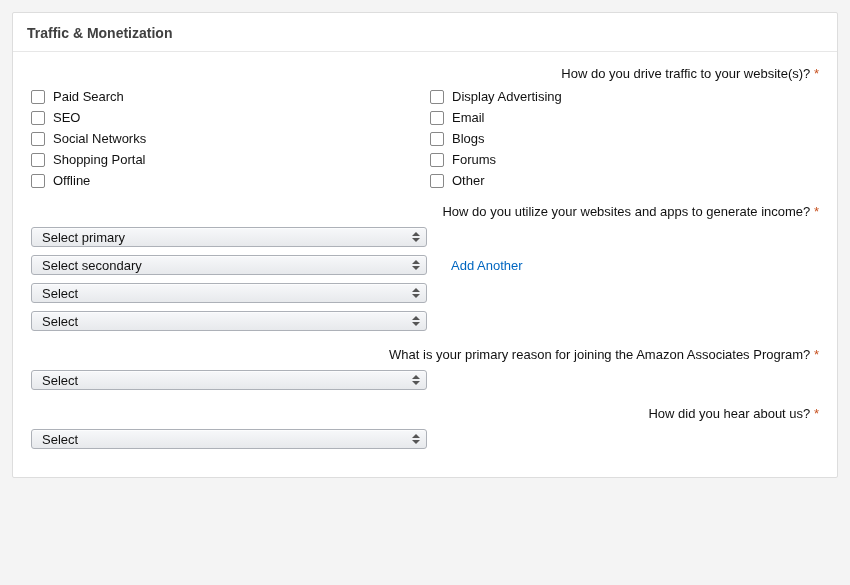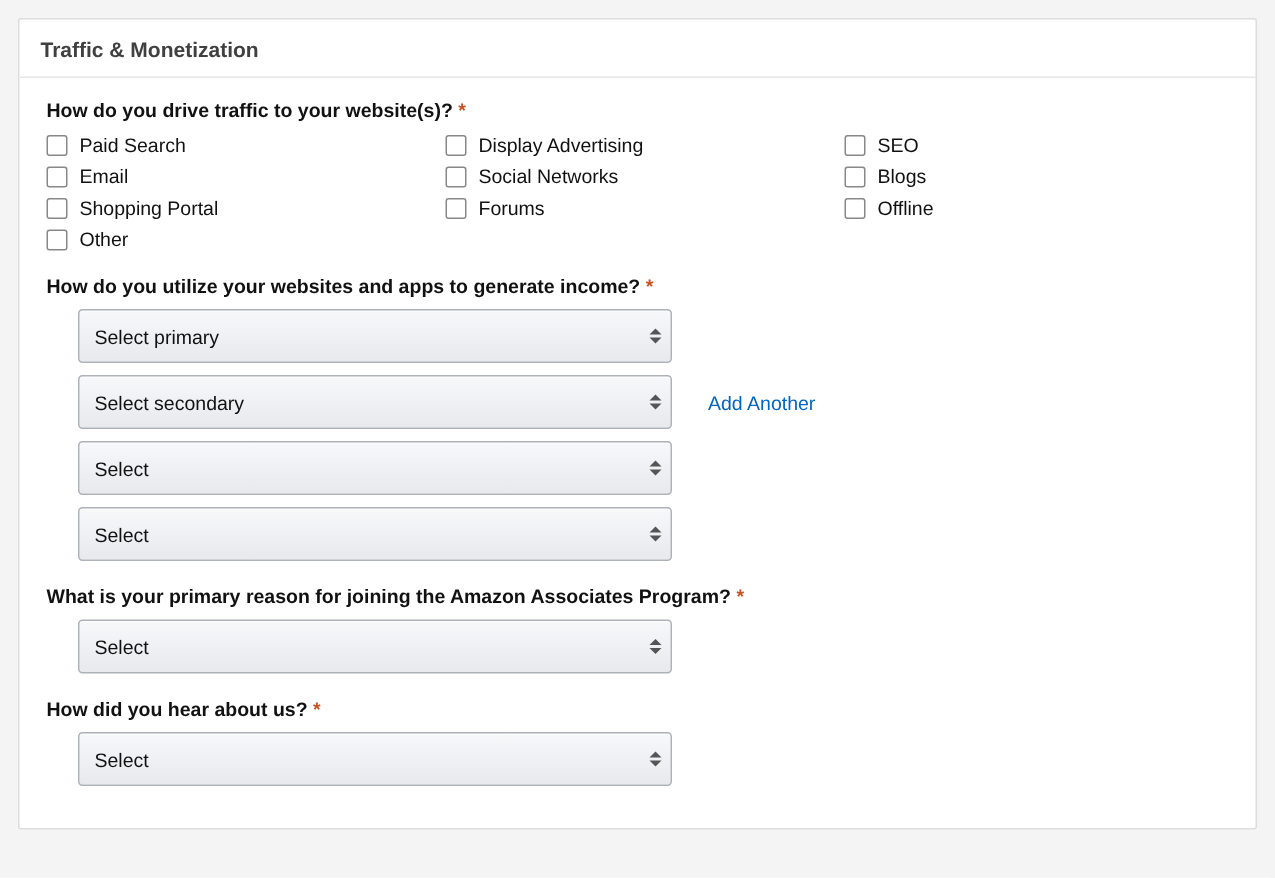--- a/index.html
+++ b/index.html
@@ -23,29 +23,30 @@
   }
   .panel-title {
     color: #404040;
     font-weight: bold;
     font-size: 14px;
   }
   .panel-body {
     padding: 14px 18px 20px;
   }
   .question {
-    font-weight: bold;
+    font-weight: normal;
     margin-top: 16px;
     margin-bottom: 8px;
+    text-align: right;
   }
   .question:first-child { margin-top: 0; }
   .req { color: #c7511f; }
   .check-grid {
     display: grid;
-    grid-template-columns: repeat(3, 1fr);
+    grid-template-columns: repeat(2, 1fr);
     column-gap: 10px;
     row-gap: 6px;
     margin-bottom: 4px;
   }
   .check-item {
     display: flex;
     align-items: center;
     gap: 8px;
   }
   .checkbox {
@@ -58,31 +59,30 @@
   }
   .select-row {
     display: flex;
     align-items: center;
     gap: 24px;
     margin-bottom: 8px;
   }
   .select {
     position: relative;
     width: 396px;
-    height: 36px;
+    height: 20px;
     border: 1px solid #adb1b8;
     border-radius: 3px;
     background: linear-gradient(#f7f8fa, #e7e9ec);
     display: flex;
     align-items: center;
     padding: 0 28px 0 10px;
     color: #111;
     box-shadow: 0 1px 0 rgba(255,255,255,.6) inset;
     cursor: pointer;
-    margin-left: 21px;
   }
   .select .caret {
     position: absolute;
     right: 6px;
     top: 50%;
     transform: translateY(-50%);
     display: flex;
     flex-direction: column;
     align-items: center;
     gap: 2px;

